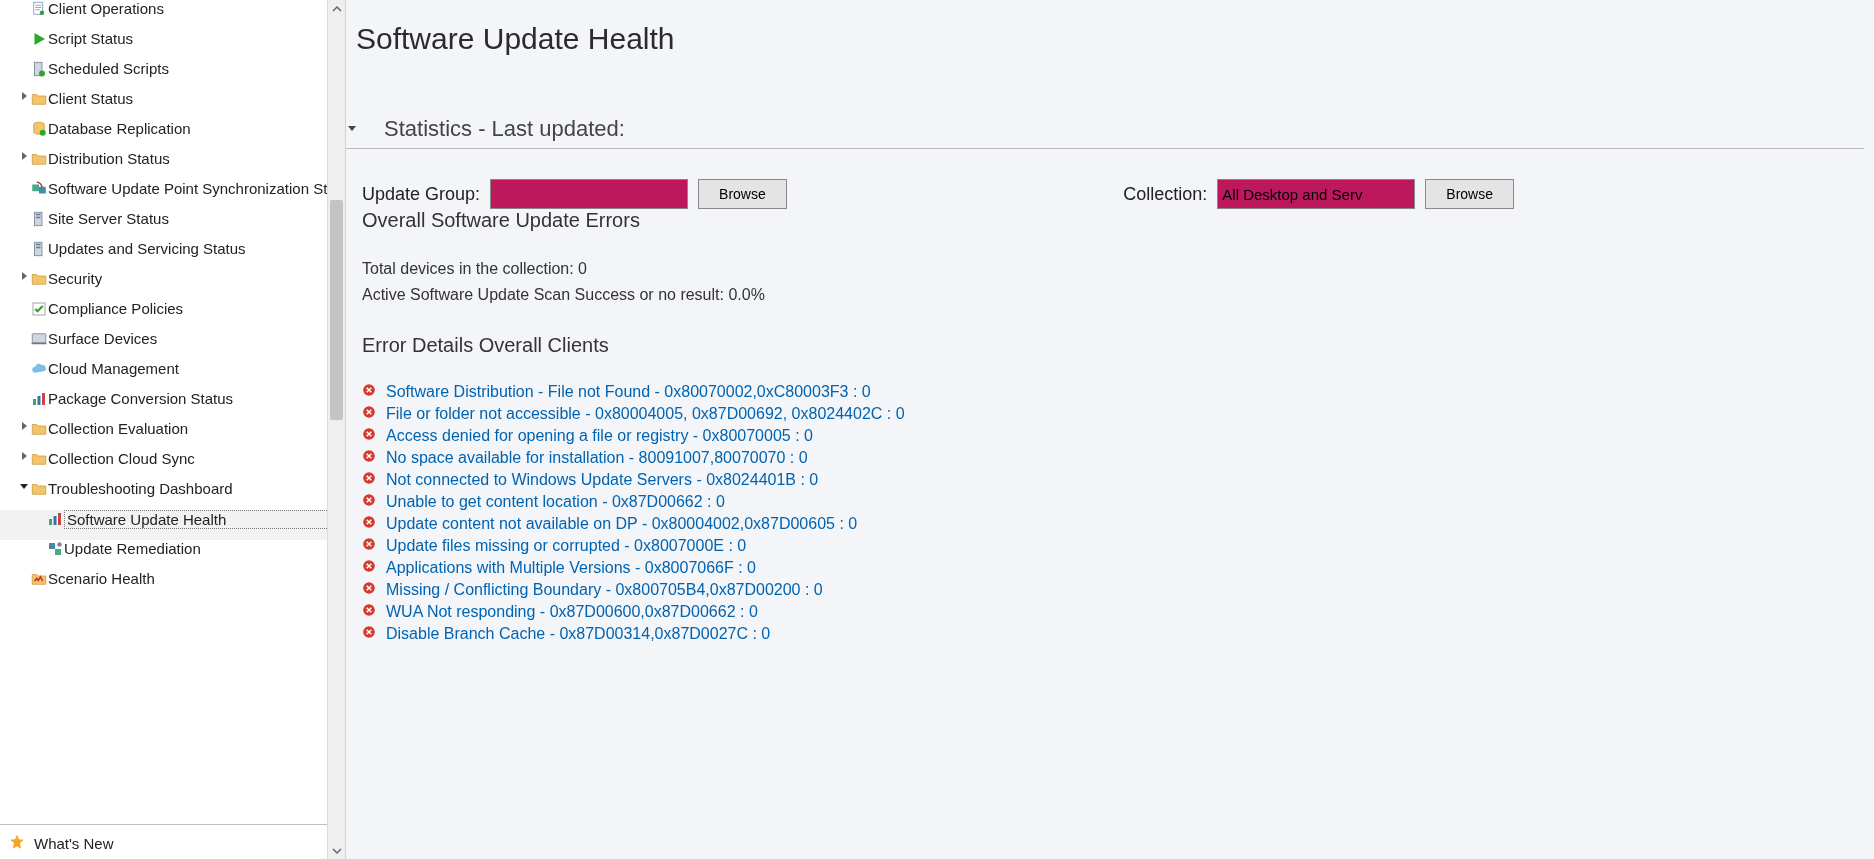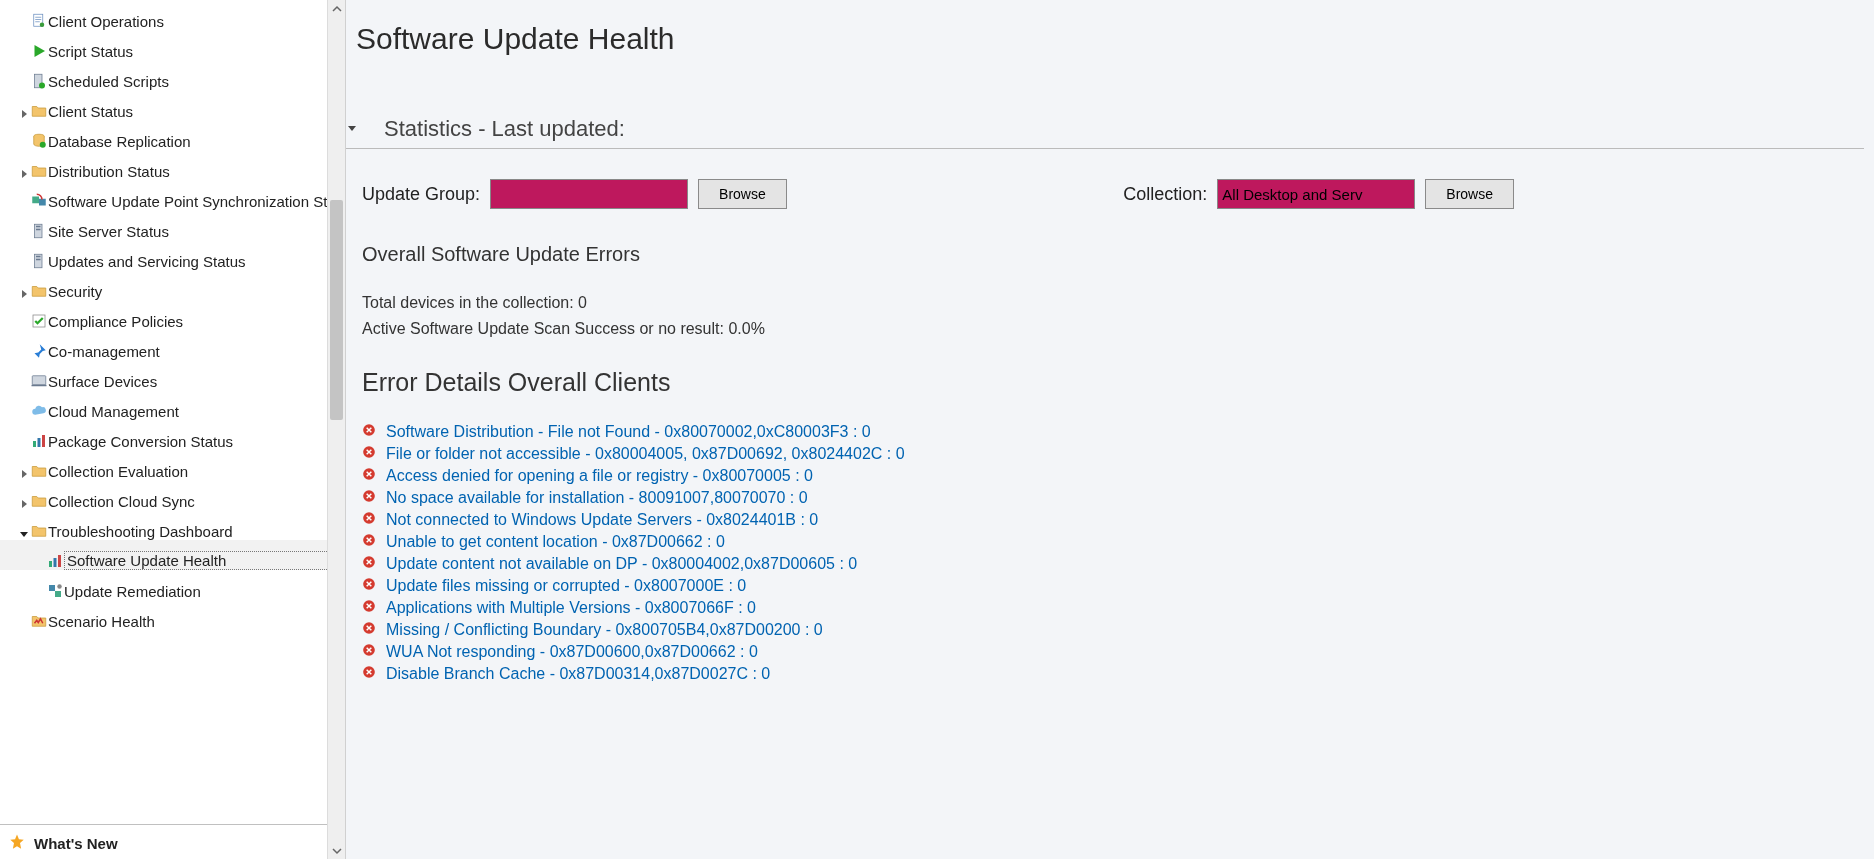--- a/index.html
+++ b/index.html
@@ -1,51 +1,51 @@
 <!DOCTYPE html>
 <html><head>
 <meta charset="utf-8">
 <style>
   html,body{margin:0;padding:0;height:100%;font-family:"Segoe UI",Arial,sans-serif;font-size:15px;color:#222;background:#fff;overflow:hidden}
   .app{display:flex;height:859px;width:1874px}
   
   .sidebar-wrap{width:345px;flex:none;border-right:1px solid #d0d0d0;display:flex;flex-direction:column;position:relative}
   .tree{flex:1;overflow:hidden;padding-top:0}
-  .tree-item{display:flex;align-items:flex-end;height:30px;white-space:nowrap;overflow:hidden;cursor:default}
+  .tree-item{display:flex;align-items:flex-start;height:30px;white-space:nowrap;overflow:hidden;cursor:default}
   .tree-item .exp{width:12px;height:12px;flex:none;display:flex;align-items:center;justify-content:center;color:#555}
   .tree-item .exp svg{width:10px;height:10px}.ind1{padding-left:18px}.ind2{padding-left:34px}
   .tree-item .icon{width:18px;height:18px;flex:none;display:flex;align-items:center;justify-content:center}
   .tree-item .lbl{flex:1;overflow:hidden;text-overflow:clip;font-size:15px}
   .tree-item.selected{background:#f2f2f2}
   .tree-item.selected .lbl{border:1px dotted #777;padding:0 2px;background:#f2f2f2}
   .divider{height:1px;background:#c0c0c0;margin:2px 0}
-  .whats-new{height:32px;display:flex;align-items:center;gap:8px;padding-left:8px;font-weight:700}
+  .whats-new{height:32px;display:flex;align-items:center;gap:8px;padding-left:8px;font-weight:400}
   
   .sb{position:absolute;top:0;right:0;width:17px;height:100%;background:#efefef;border-left:1px solid #dcdcdc}
   .sb .thumb{position:absolute;left:2px;right:2px;top:200px;height:220px;background:#c4c4c4;border-radius:2px}
   .sb .arrow{position:absolute;left:0;right:0;height:17px;display:flex;align-items:center;justify-content:center;color:#666}
   .sb .arrow.top{top:0}.sb .arrow.bot{bottom:0}
   
   .main{flex:1;background:#f3f5f8;padding:22px 0 0 0;overflow:hidden}
   .main-inner{padding:0 10px 0 0}
   h1.title{margin:0 0 60px 0;padding-left:10px;font-weight:400;font-size:30px;color:#2b2b2b}
   .section-head{display:flex;align-items:center;gap:26px;margin:0 0 6px 0;padding-left:0}
   .section-head .caret{width:12px;height:12px;color:#555;display:flex;align-items:center;justify-content:center}
   .section-head .txt{font-size:22px;color:#444}
   hr.rule{border:none;border-top:1px solid #bbb;margin:0 0 30px 0;margin-left:0}
-  .filters{display:flex;align-items:center;gap:10px;margin-bottom:34px;padding-left:16px}
+  .filters{display:flex;align-items:center;gap:10px;padding-left:16px}
   .filters .lbl{font-size:18px}
   .textbox{height:28px;border:1px solid #888;background:#be185d;font-size:15px;padding:0 4px}
   .ug{width:188px}
   .coll{width:188px}
   .btn{height:30px;padding:0 20px;background:#e4e4e4;border:1px solid #8a8a8a;font-size:14px;cursor:pointer}
   .gap{flex:1}
   .subhead{font-size:20px;color:#333;margin:0 0 28px 0;padding-left:16px}
   .statline{font-size:16px;color:#333;margin:0 0 8px 0;padding-left:16px}
-  .sub2{font-size:25px;color:#333;margin:30px 0 26px 0;padding-left:16px}
+  .sub2{font-size:20px;color:#333;margin:30px 0 26px 0;padding-left:16px}
   .errlist{padding-left:16px}
   .erritem{display:flex;align-items:flex-start;gap:10px;height:22px}
   .erritem .eicon{width:14px;height:14px;flex:none}
   .erritem a{color:#0063b1;text-decoration:none;font-size:16px}
 </style>
 </head>
 <body>
 
 <div class="app">
 
@@ -166,29 +166,20 @@
         </div>
         <div class="tree-item ind1">
           <span class="exp"></span>
           <span class="icon">
             <svg width="18" height="18" viewBox="0 0 24 24">
               <rect x="4" y="4" width="16" height="16" fill="#fff" stroke="#888"></rect>
               <path d="M7 12l3 3 7-7" stroke="#2aa82a" stroke-width="3" fill="none"></path>
             </svg>
           </span>
           <span class="lbl">Compliance Policies</span>
-        </div>
-        <div class="tree-item ind1">
-          <span class="exp"></span>
-          <span class="icon">
-            <svg width="18" height="18" viewBox="0 0 24 24">
-              <path fill="#2a7ed6" d="M13 3l8 8-4 1-4 4-1 5-3-3-5 5 5-5-3-3 5-1 4-4z"></path>
-            </svg>
-          </span>
-          <span class="lbl">Co-management</span>
         </div>
         <div class="tree-item ind1">
           <span class="exp"></span>
           <span class="icon">
             <svg width="18" height="18" viewBox="0 0 24 24">
               <rect x="3" y="5" width="18" height="12" rx="1" fill="#cfd6df" stroke="#6a7a8f"></rect>
               <rect x="2" y="17" width="20" height="2" fill="#6a7a8f"></rect>
             </svg>
           </span>
           <span class="lbl">Surface Devices</span>

